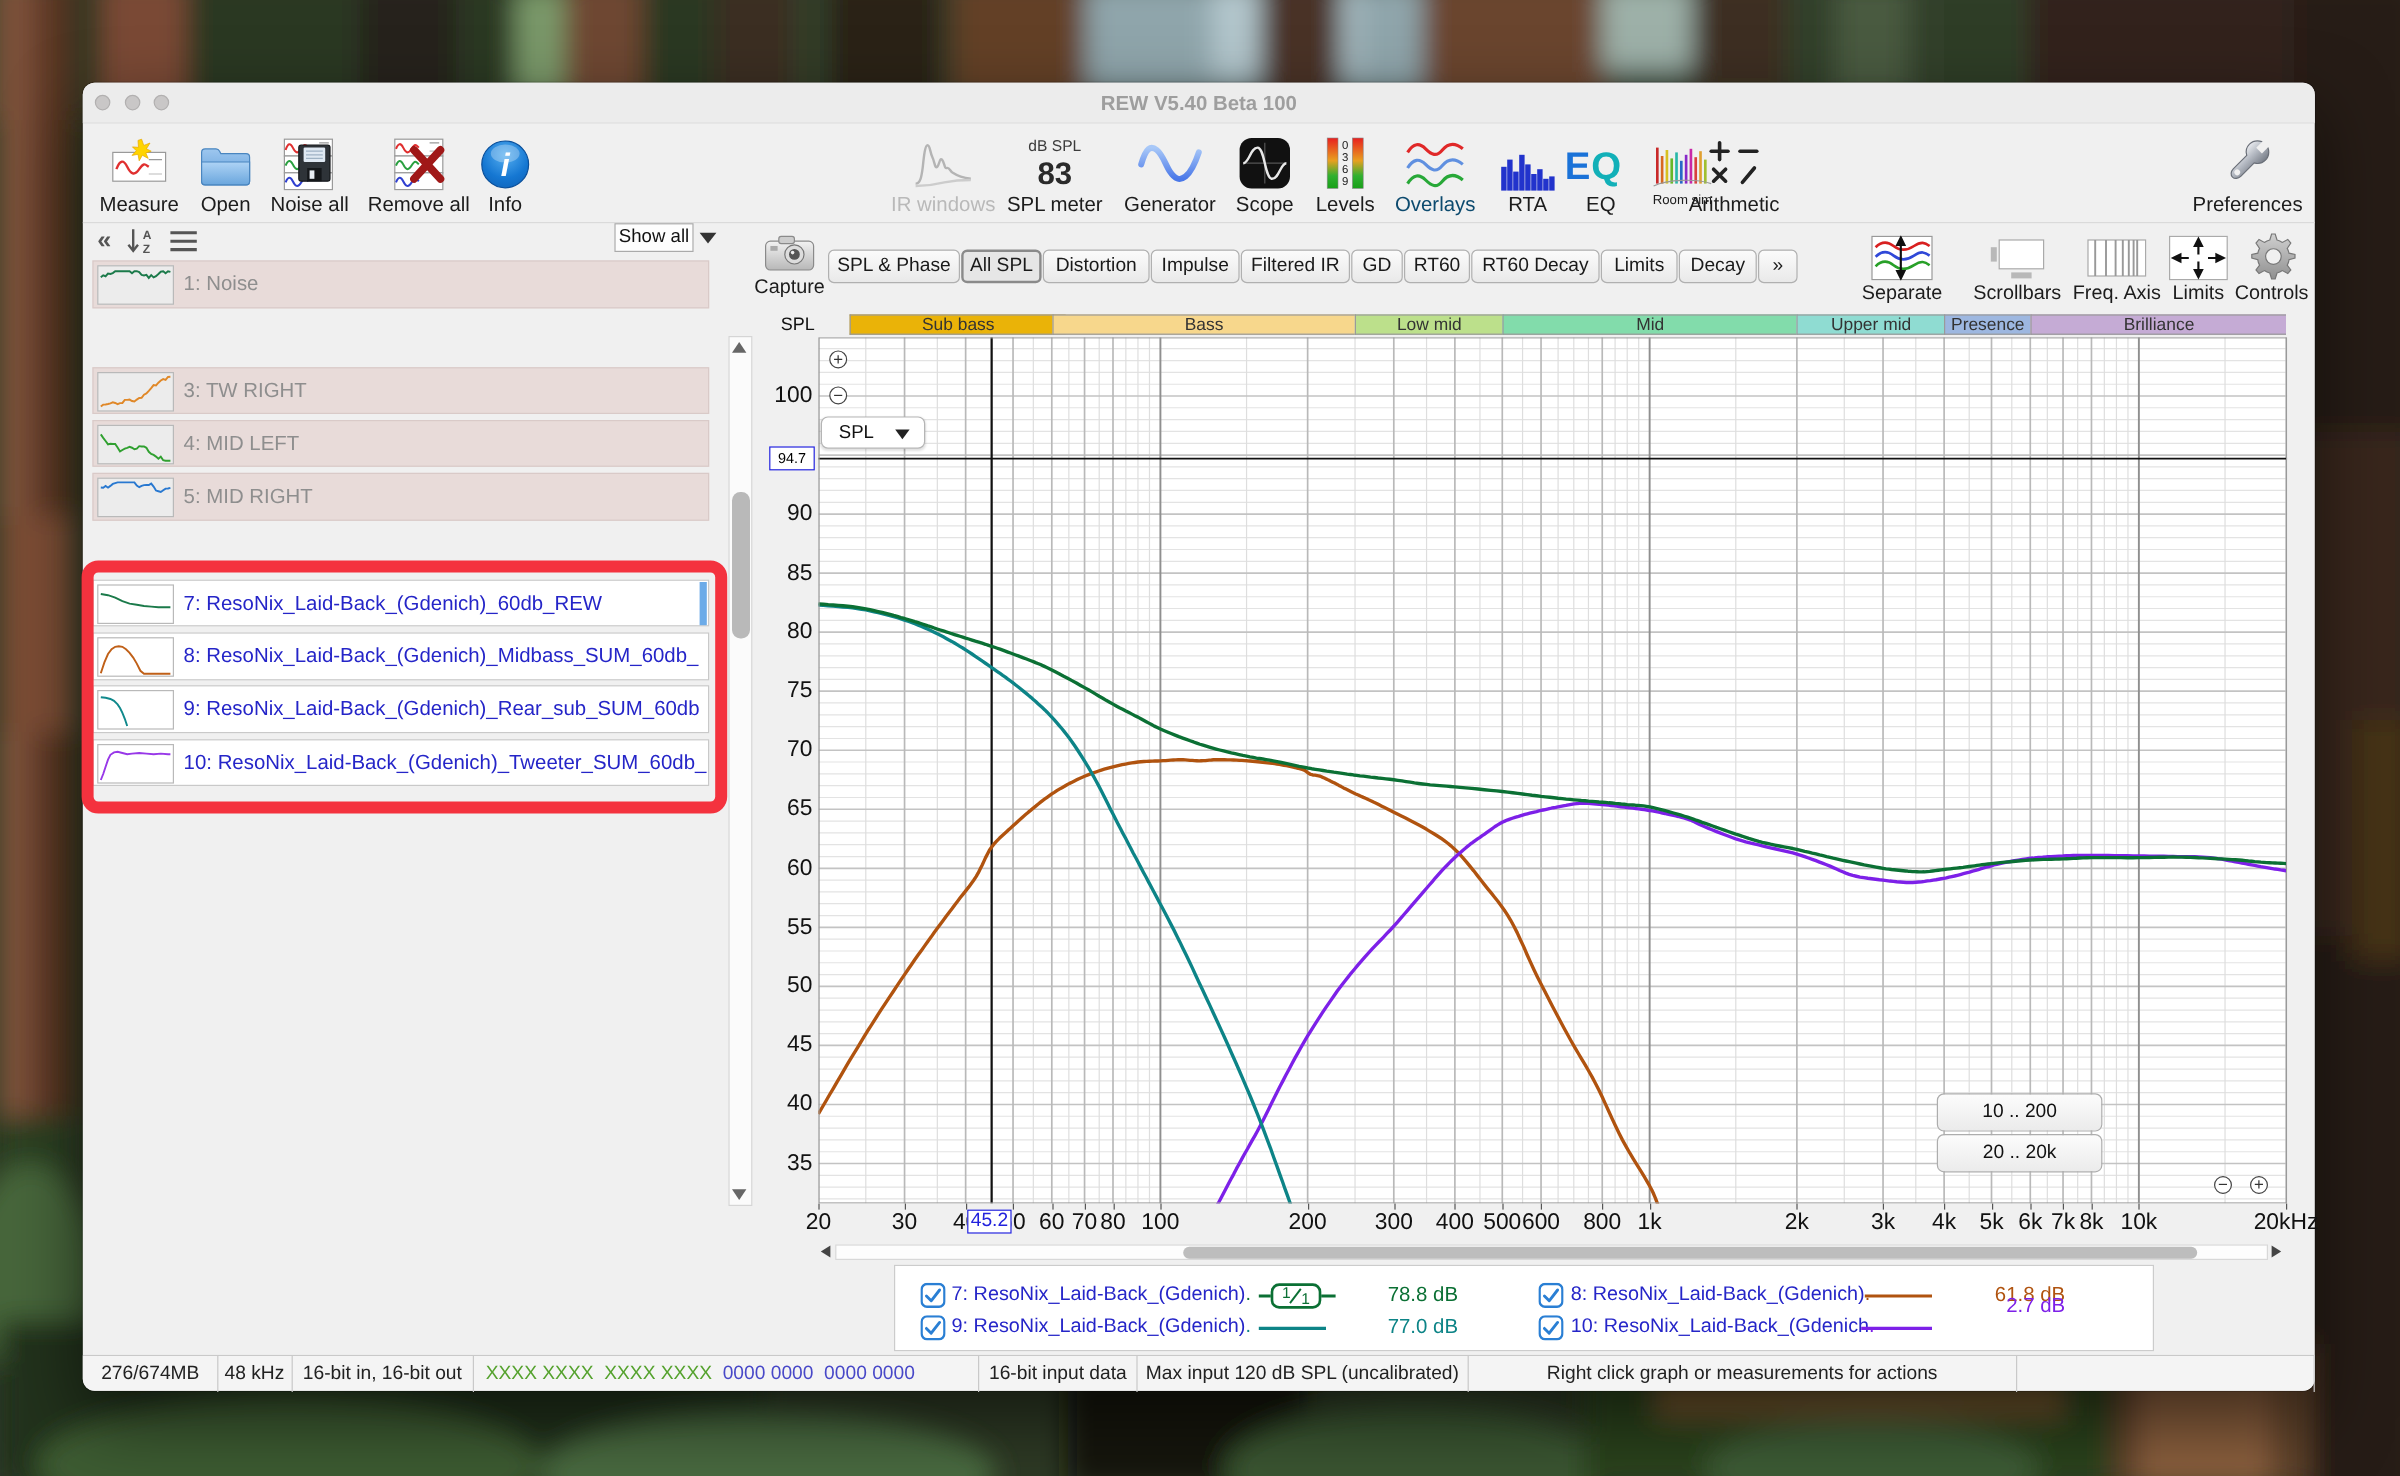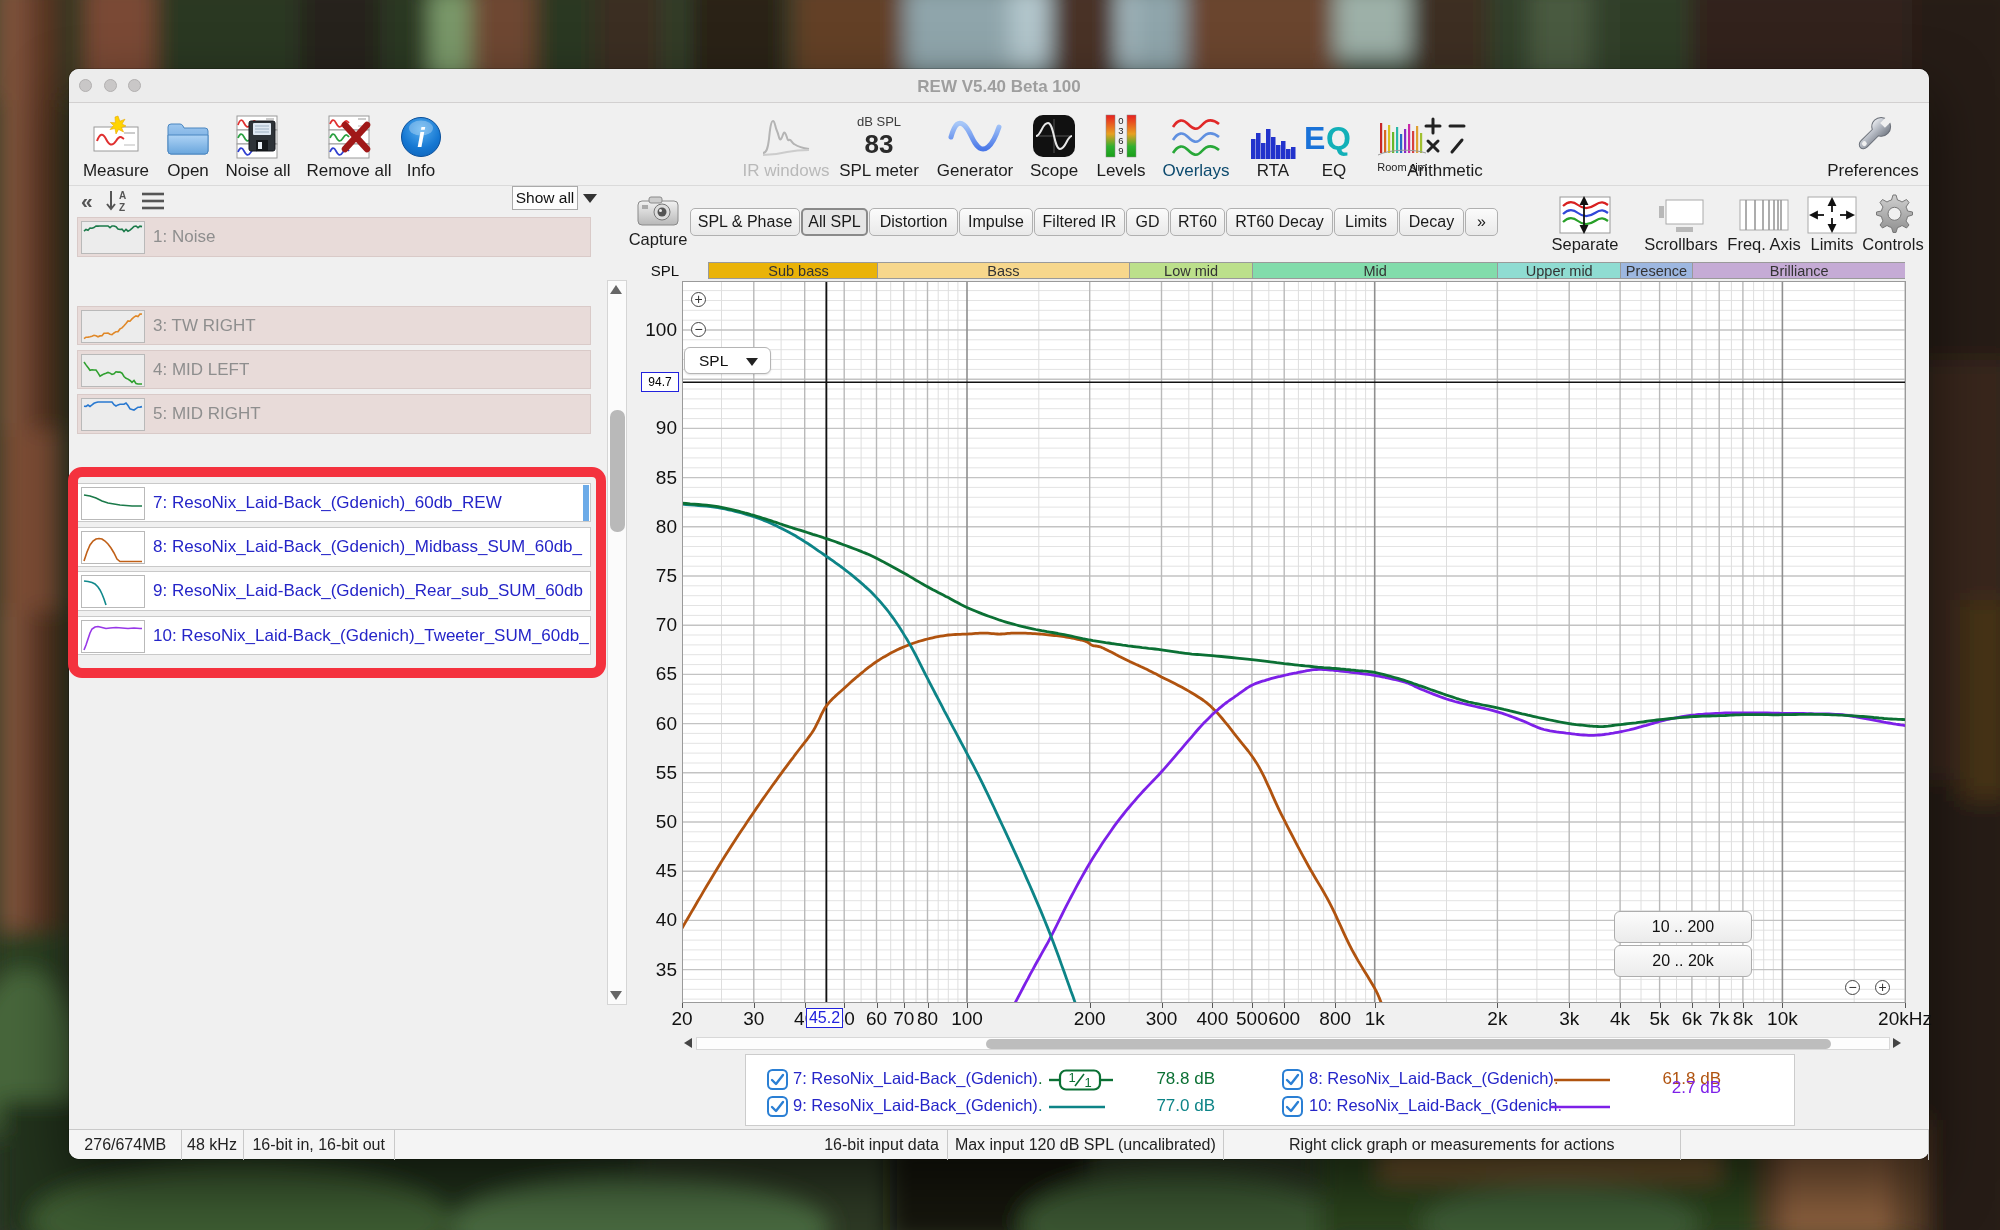--- a/index.html
+++ b/index.html
@@ -817,17 +817,18 @@
       <div class="abs ltxt" style="left:563px;top:41px">10: ResoNix_Laid-Back_(Gdenich<span style="color:#7d20e8">.</span></div>
 <svg class="abs" style="left:803px;top:41px" width="65" height="22">
         <line x1="2" y1="11" x2="61" y2="11" stroke="#7d20e8" stroke-width="2.6"></line>
       </svg>
 <div class="abs lval" style="left:875px;top:23px;color:#7d20e8">2.7 dB</div>
 </div>
 <div id="statusbar">
       <div class="scell" style="left:1.0px;width:111.5px;text-align:center;">276/674MB</div>
       <div class="scell" style="left:112.5px;width:62.0px;text-align:center;">48 kHz</div>
       <div class="scell" style="left:174.5px;width:151.3px;text-align:center;">16-bit in, 16-bit out</div>
+      <div class="scell" style="left:325.8px;width:421.5px;text-align:left;padding-left:10px;"><span style="color:#55a22e">XXXX XXXX&nbsp;&nbsp;XXXX XXXX</span>&nbsp;&nbsp;<span style="color:#4848c8">0000 0000&nbsp;&nbsp;0000 0000</span></div>
       <div class="scell" style="left:747.3px;width:131.5px;text-align:center;">16-bit input data</div>
       <div class="scell" style="left:878.8px;width:276.1px;text-align:center;">Max input 120 dB SPL (uncalibrated)</div>
       <div class="scell" style="left:1154.9px;width:456.8px;text-align:center;">Right click graph or measurements for actions</div>
       <div class="scell" style="left:1611.7px;width:248.3px;text-align:center;"></div>
     </div>
 </div>
 </body></html>

